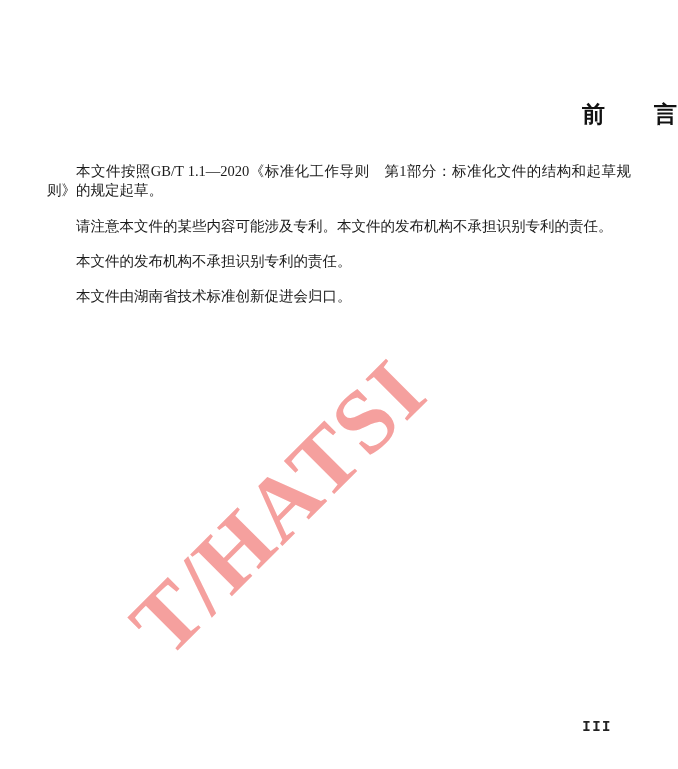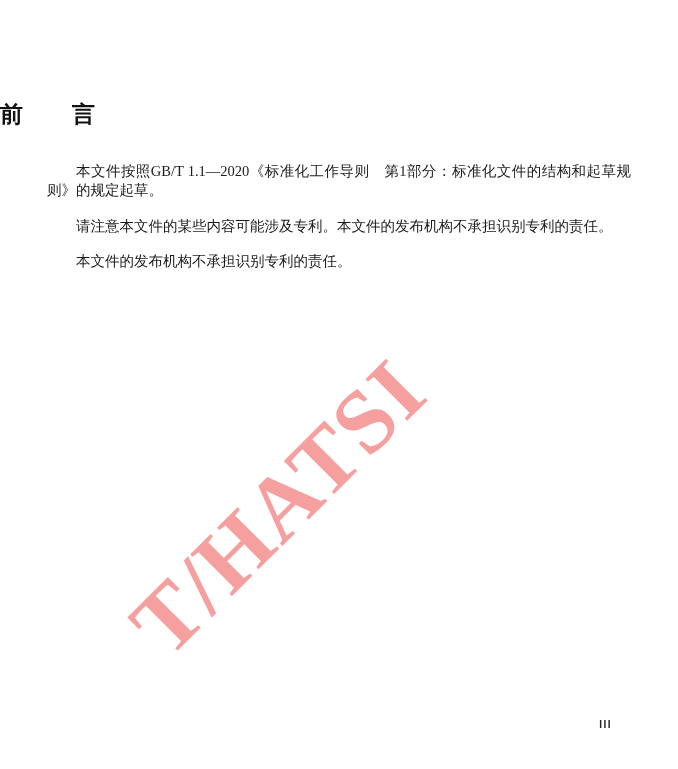--- a/index.html
+++ b/index.html
@@ -25,21 +25,21 @@
     font-size: 14px;
     letter-spacing: 0.5px;
     color: #111;
     z-index: 2;
   }
   .doc-title {
     position: absolute;
     top: 99px;
     left: 0;
     width: 100%;
-    text-align: left;
+    text-align: right;
     font-family: "Liberation Sans", "DejaVu Sans", sans-serif;
     font-weight: 700;
     font-size: 23px;
     letter-spacing: 1px;
     color: #111;
     white-space: pre;
     z-index: 2;
   }
   .doc-body {
     position: absolute;
@@ -67,39 +67,40 @@
     letter-spacing: 2px;
     color: #f5a09e;
     white-space: nowrap;
     z-index: 1;
     user-select: none;
   }
   .page-number {
     position: absolute;
     top: 719px;
     right: 66px;
-    font-family: Liberation Sans, sans-serif;
+    font-family: Liberation Mono, monospace;
     font-weight: 700;
-    font-size: 10px;
+    font-size: 14px;
     letter-spacing: 1.5px;
     color: #222;
     z-index: 2;
   }
 </style>
 </head>
 <body>
 
 <div class="page">
 
 
   <div class="doc-title">前　　言</div>
 
   <div class="doc-body">
     <p>本文件按照GB/T 1.1—2020《标准化工作导则　第1部分：标准化文件的结构和起草规则》的规定起草。</p>
     <p>请注意本文件的某些内容可能涉及专利。本文件的发布机构不承担识别专利的责任。</p>
     <p>本文件的发布机构不承担识别专利的责任。</p>
+    <p>本文件由湖南省技术标准创新促进会归口。</p>
   </div>
 
   <div class="watermark">T/HATSI</div>
 
   <div class="page-number">III</div>
 
 </div>
 
 </body></html>

